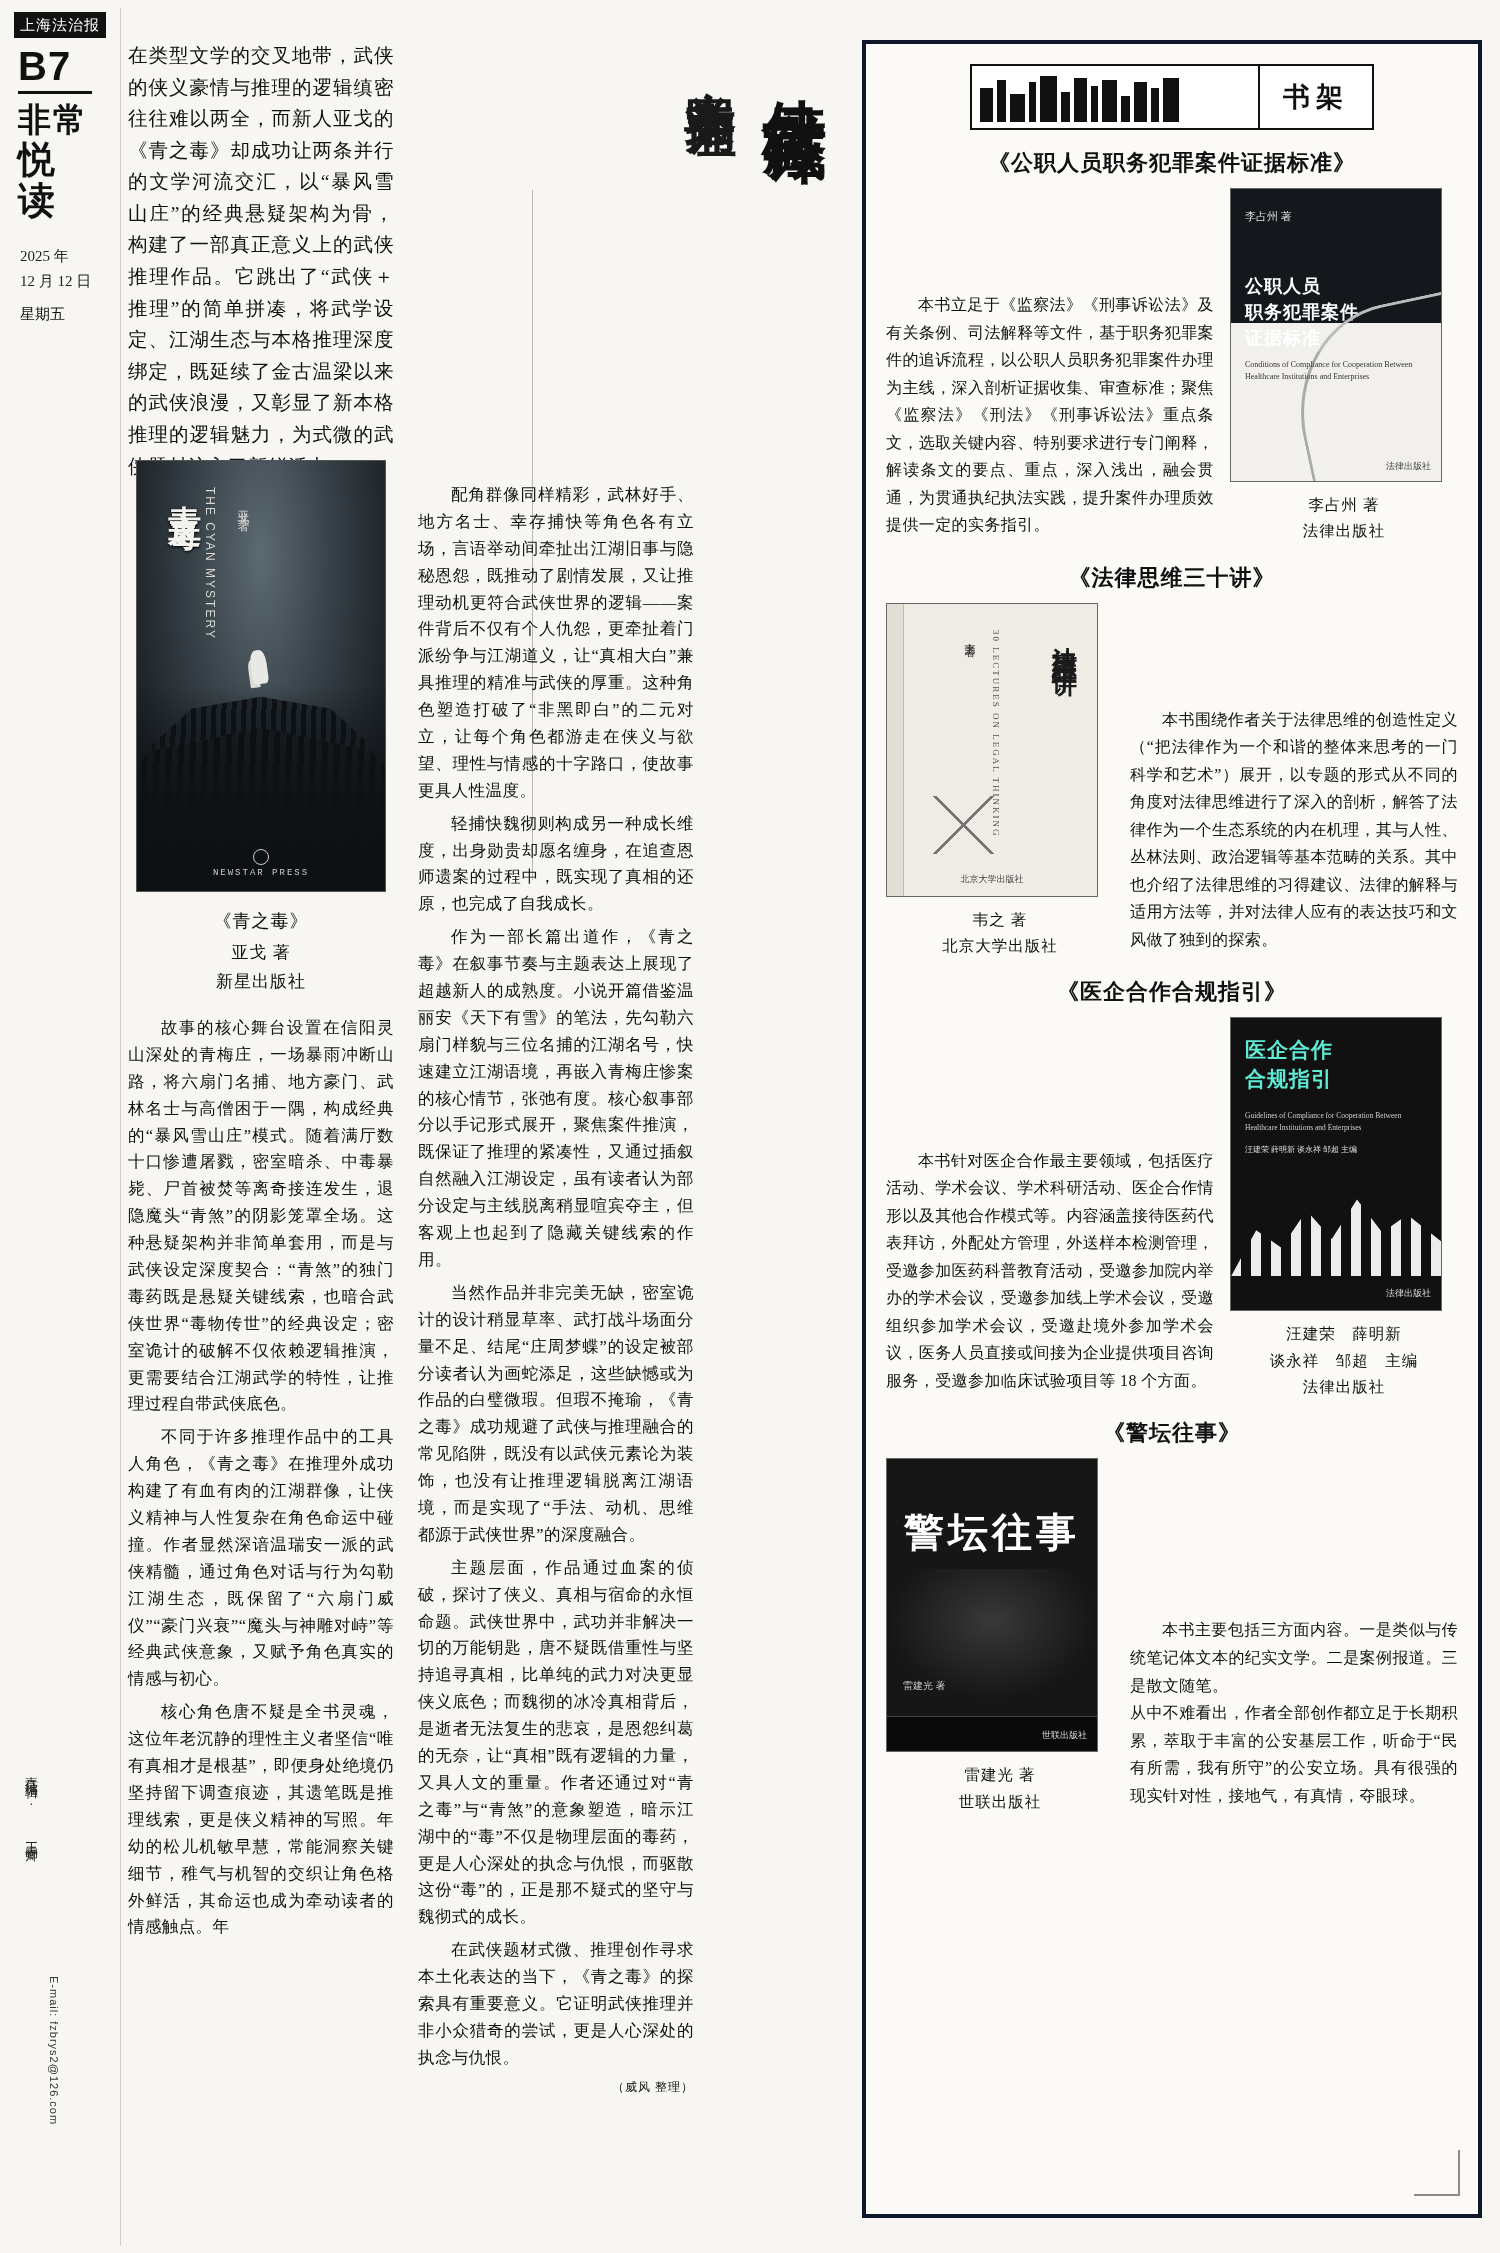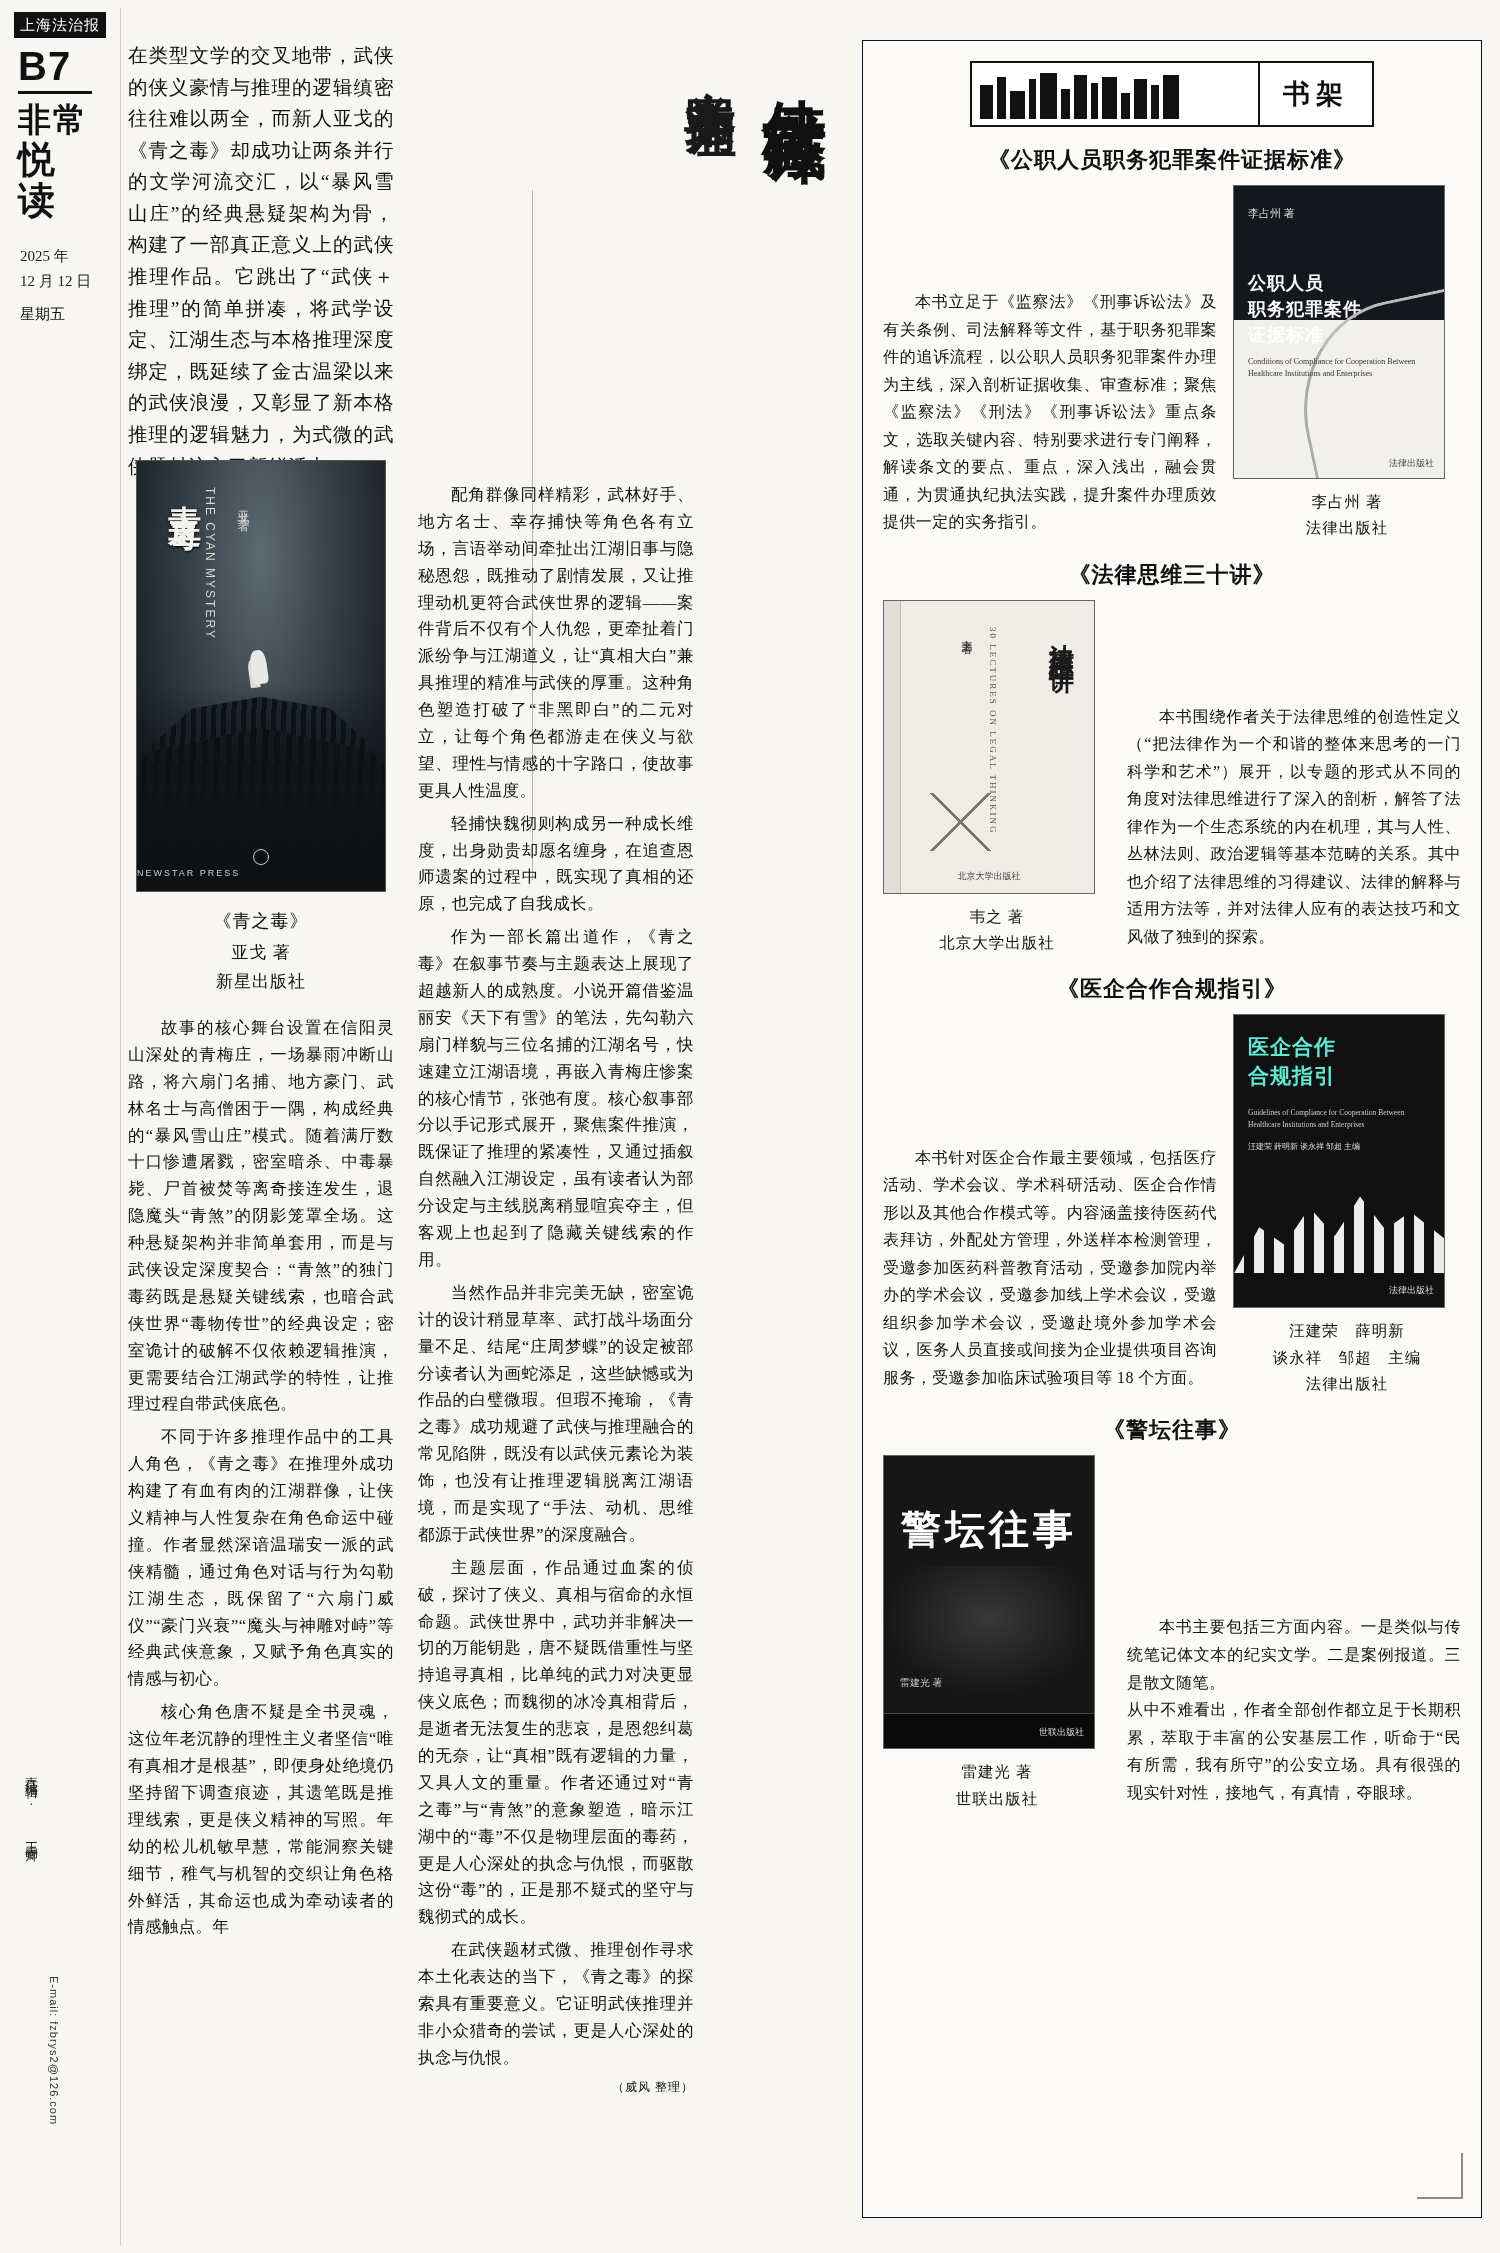--- a/index.html
+++ b/index.html
@@ -143,41 +143,41 @@
     position:absolute;left:62px;top:26px;
     color:#d8d8d2;font-size:12px;letter-spacing:2px;
     writing-mode:vertical-rl;
     font-family:"Liberation Sans",sans-serif;
   }
   .bc-au{
     position:absolute;left:96px;top:40px;color:#cfcfca;font-size:12px;
     writing-mode:vertical-rl;letter-spacing:2px;
   }
   .bc-pub{
-    position:absolute;left:0;right:0;bottom:10px;text-align:left;
+    position:absolute;left:0;right:0;bottom:10px;text-align:center;
     color:#cfcfc9;font-size:9px;letter-spacing:2px;
-    font-family:Liberation Sans, sans-serif;
+    font-family:Liberation Mono, monospace;
   }
   .bc-logo{
     position:absolute;left:50%;bottom:26px;transform:translateX(-50%);
     width:14px;height:14px;border:1px solid #ccc;border-radius:50%;
   }
   .figcap{
     text-align:center;margin-top:14px;font-size:17px;line-height:1.75;
     letter-spacing:1px;
   }
   .figcap .nm{font-size:18px;}
   .credit{
     text-align:right;font-size:12px;margin-top:4px;letter-spacing:1px;
   }
 
   
   .shelf{
     position:absolute;left:862px;top:40px;width:620px;height:2178px;
-    border:1px solid #0f172a;background:#fbfaf7;
+    border:4px solid #0f172a;background:#fbfaf7;
     box-sizing:border-box;padding:14px 20px;
   }
   .shelf-head{
     width:400px;height:62px;margin:6px auto 0 auto;border:2px solid #111;
     display:flex;align-items:stretch;background:#fff;
   }
   .shelf-books{
     flex:1;display:flex;align-items:flex-end;gap:4px;padding:6px 8px;border-right:2px solid #111;
   }
   .shelf-books i{display:block;background:#111;}

